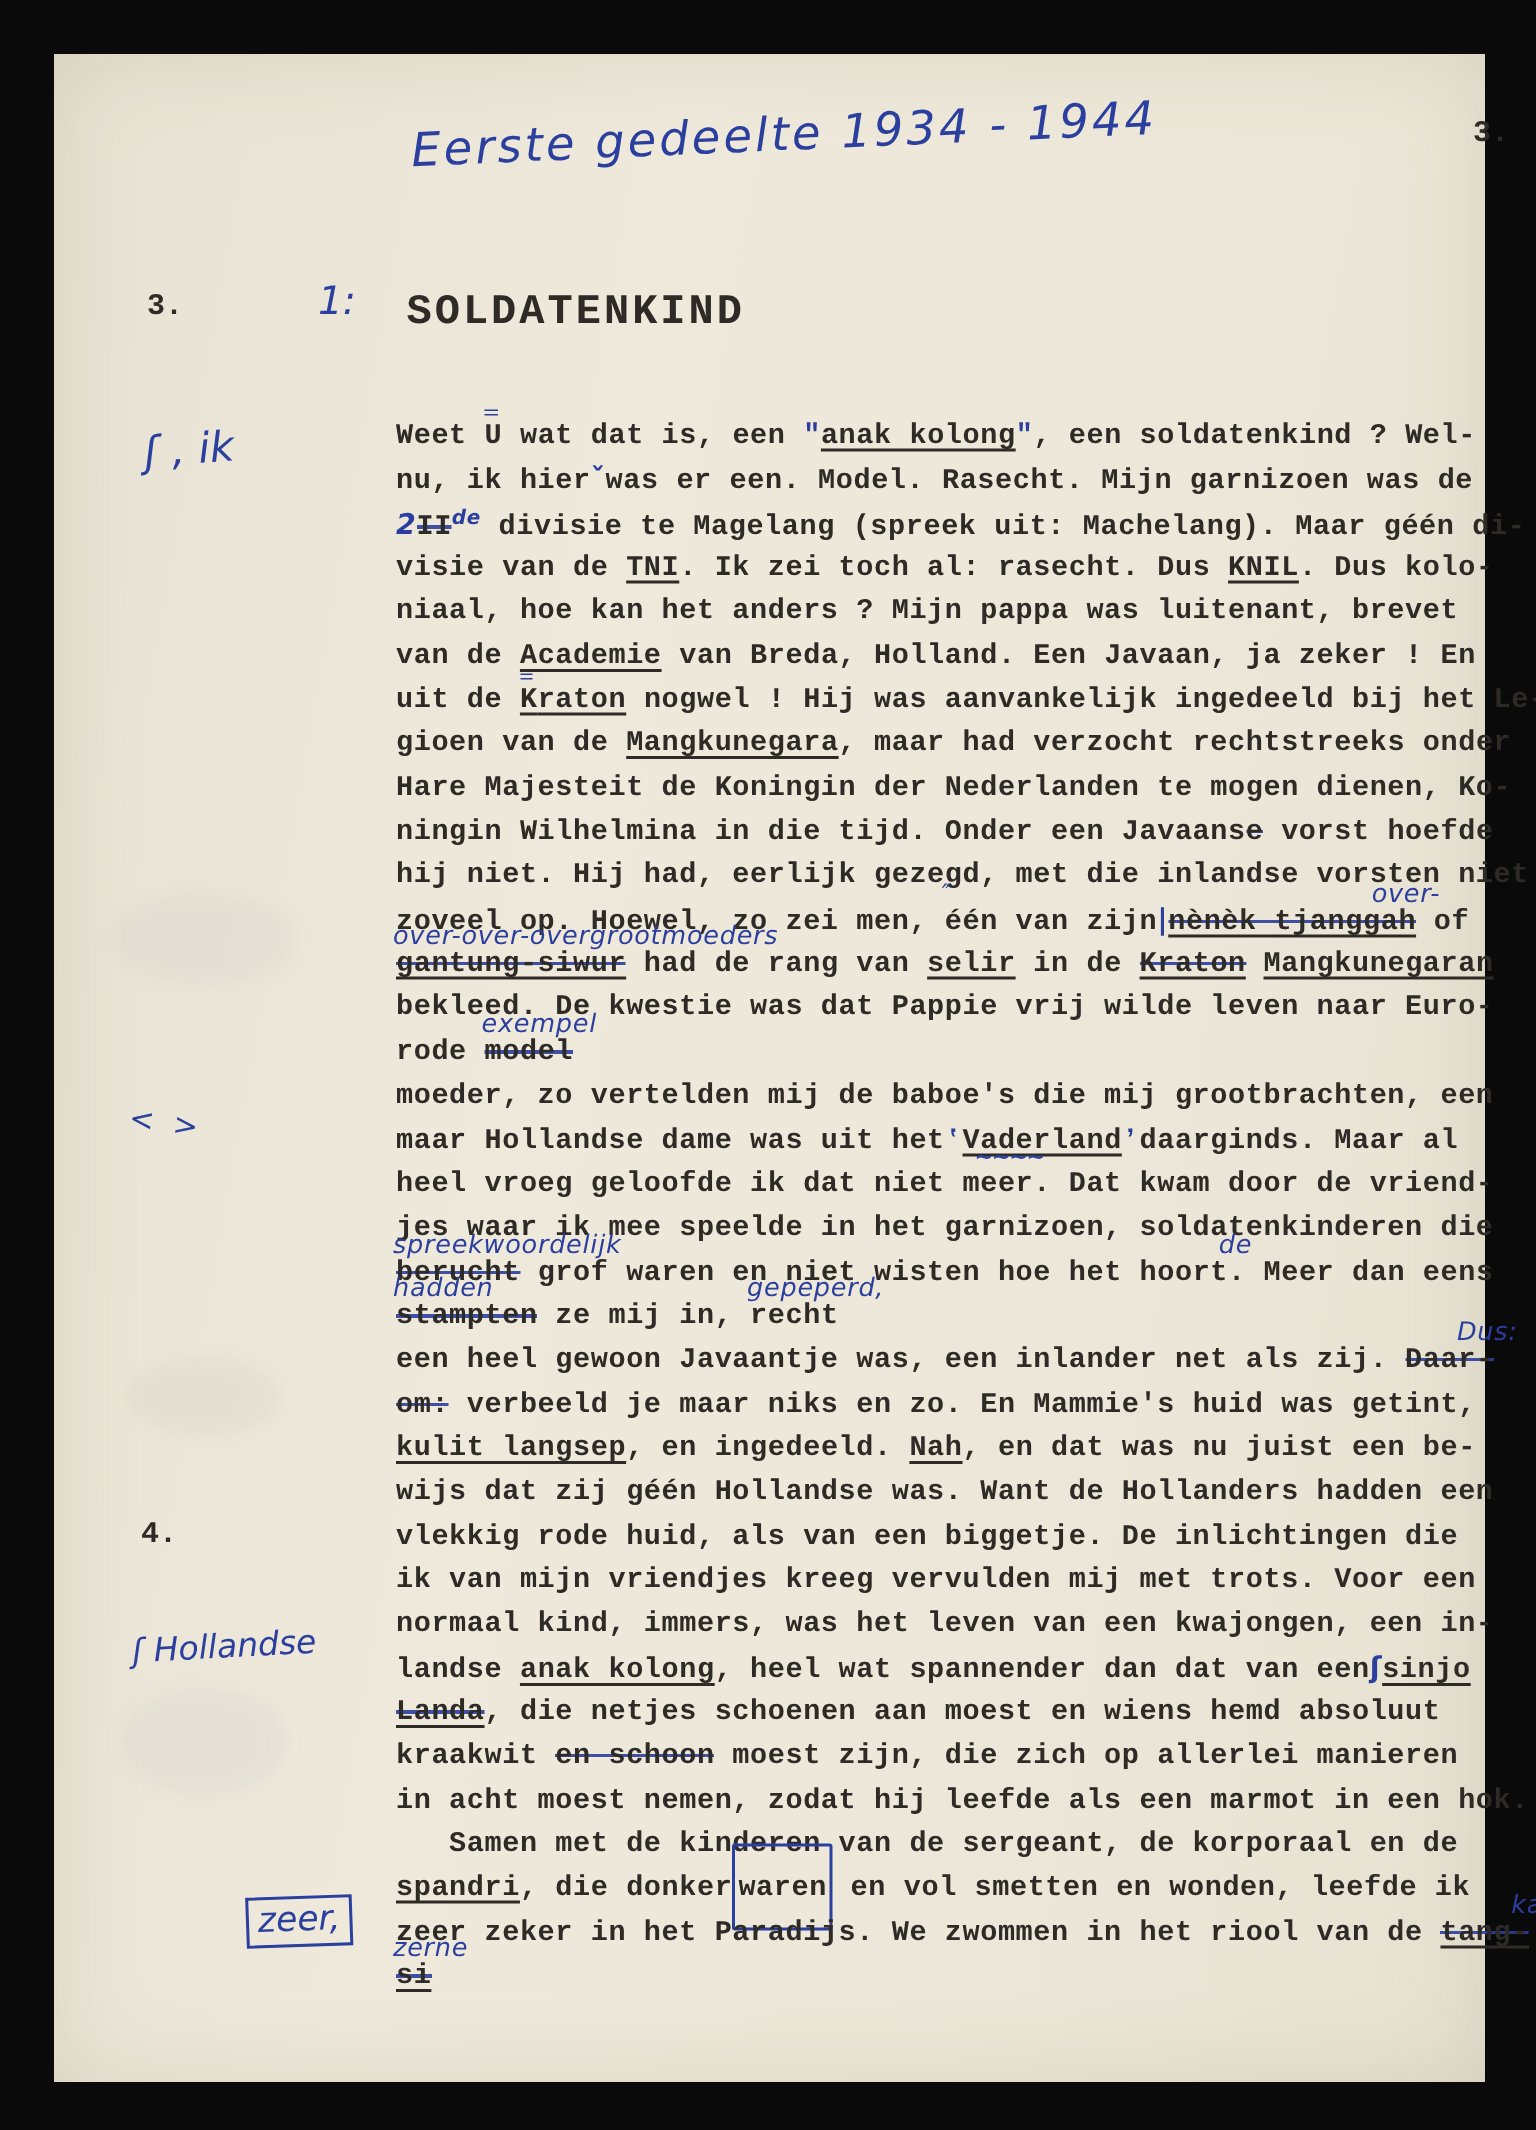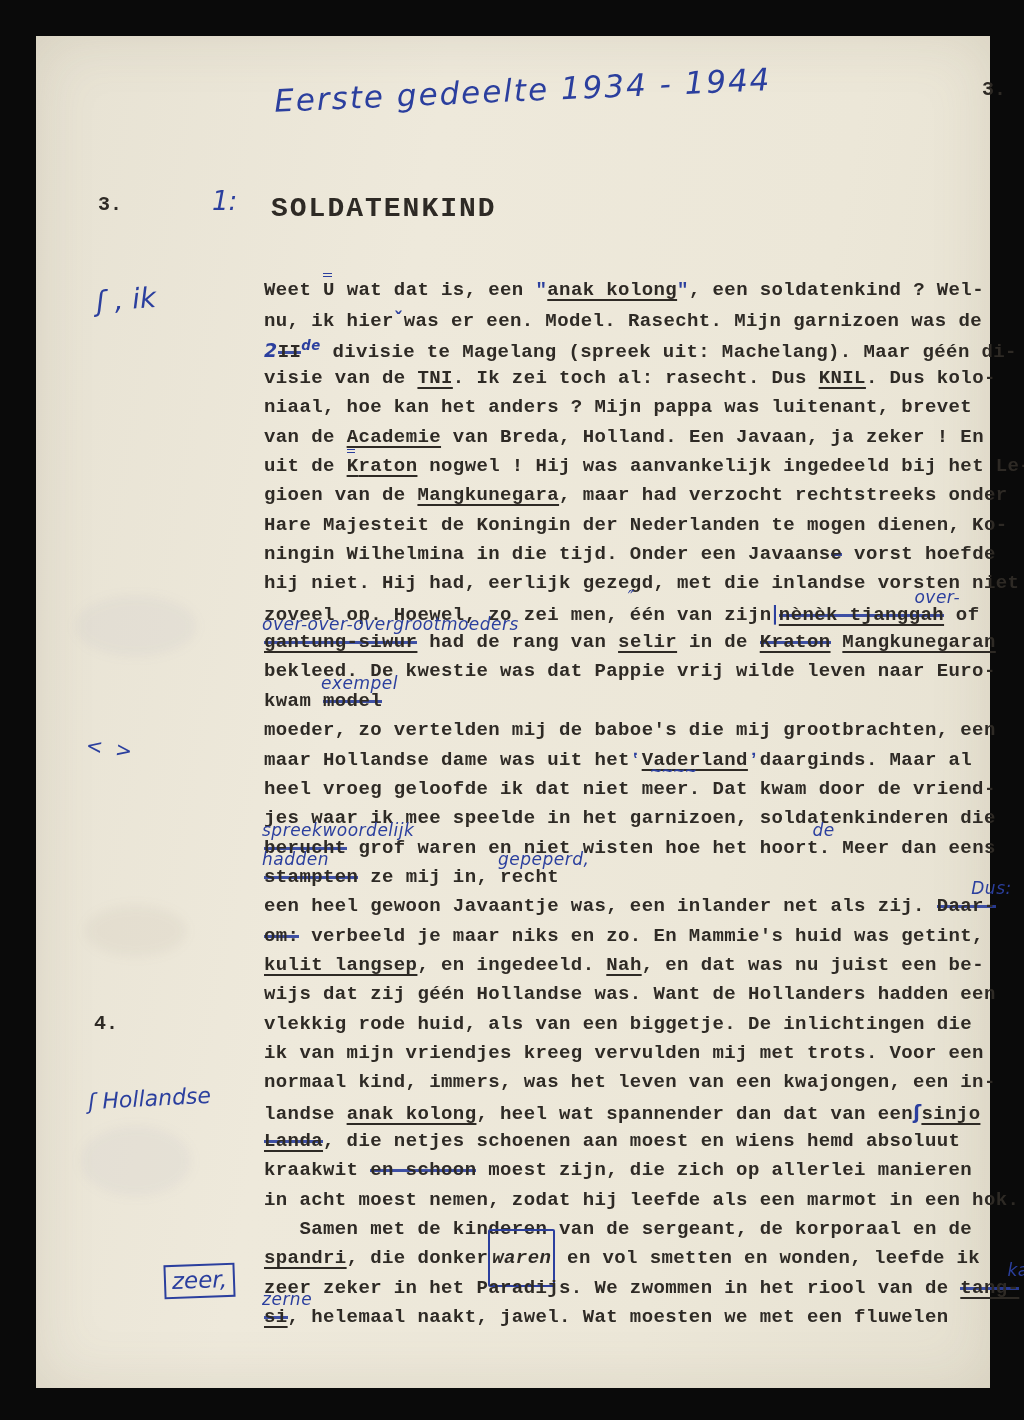--- a/index.html
+++ b/index.html
@@ -19,21 +19,21 @@
   .doc-title{position:absolute;left:235px;top:157px;font-size:28px;letter-spacing:2px;}
   
   #body-col{position:absolute;left:228px;top:243px;font-size:19px;letter-spacing:0.4px;
             color:#2e2a25;font-weight:bold;font-family:"Liberation Mono",monospace;}
   .line{height:29.35px;white-space:pre;position:relative;}
   .seg{position:relative;}
   .u{text-decoration:underline;text-decoration-thickness:1.6px;text-underline-offset:4px;}
   .us{text-decoration:underline;text-decoration-thickness:1.6px;text-underline-offset:4px;
       background:linear-gradient(to bottom,transparent 46%,rgba(43,63,158,.9) 46%,rgba(43,63,158,.9) 57%,transparent 57%);}
   .bs{background:linear-gradient(to bottom,transparent 46%,rgba(43,63,158,.9) 46%,rgba(43,63,158,.9) 57%,transparent 57%);}
-  .box{border:2px solid #2b3f9e;border-radius:2px;padding:16px 2px;font-style:italic;}
+  .box{border:2px solid #2b3f9e;border-radius:2px;padding:16px 2px;}
   .wavy{text-decoration-style:wavy;text-decoration-color:#2b3f9e;
         text-decoration-thickness:1.5px;text-underline-offset:6px;}
   .dm::before{content:"";position:absolute;left:0;right:3px;top:-6px;border-top:4px double #2b3f9e;}
   .hw{font-family:"DejaVu Sans",sans-serif;font-style:italic;color:#2b3f9e;font-weight:bold;}
   .hwb{color:#2b3f9e;}
   .hwmark{font-family:"DejaVu Sans",sans-serif;color:#2b3f9e;font-weight:bold;font-style:normal;}
   .hwsup{font-family:"DejaVu Sans",sans-serif;font-style:italic;color:#2b3f9e;
          font-size:0.7em;vertical-align:super;font-weight:bold;}
   .above{position:absolute;left:-2px;top:-17px;font-family:"DejaVu Sans",sans-serif;font-style:italic;
          font-weight:normal;color:#2b3f9e;font-size:17px;white-space:nowrap;letter-spacing:0.5px;
@@ -69,42 +69,42 @@
         <div class="line"><span class="seg t">niaal, hoe kan het anders ? Mijn pappa was luitenant, brevet</span></div>
         <div class="line"><span class="seg t">van de </span><span class="seg u">Academie</span><span class="seg t"> van Breda, Holland. Een Javaan, ja zeker ! En</span></div>
         <div class="line"><span class="seg t">uit de </span><span class="seg u dm">K</span><span class="seg u">raton</span><span class="seg t"> nogwel ! Hij was aanvankelijk ingedeeld bij het Le-</span></div>
         <div class="line"><span class="seg t">gioen van de </span><span class="seg u">Mangkunegara</span><span class="seg t">, maar had verzocht rechtstreeks onder</span></div>
         <div class="line"><span class="seg t">Hare Majesteit de Koningin der Nederlanden te mogen dienen, Ko-</span></div>
         <div class="line"><span class="seg t">ningin Wilhelmina in die tijd. Onder een Javaans</span><span class="seg bs">e</span><span class="seg t"> vorst hoefde</span></div>
         <div class="line"><span class="seg t">hij niet. Hij had, eerlijk gezegd, met die inlandse vorsten niet</span></div>
         <div class="line"><span class="seg t">zoveel op. Hoewel, zo zei men, </span><span class="seg t">één<span class="above">″</span></span><span class="seg t"> van zijn</span><span class="seg hwmark">|</span><span class="seg us">nènèk tjanggah<span class="above r">over-</span></span><span class="seg t"> of</span></div>
         <div class="line"><span class="seg us">gantung-siwur<span class="above">over-over-overgrootmoeders</span></span><span class="seg t"> had de rang van </span><span class="seg u">selir</span><span class="seg t"> in de </span><span class="seg us">Kraton</span><span class="seg t"> </span><span class="seg u">Mangkunegaran</span></div>
         <div class="line"><span class="seg t">bekleed. De kwestie was dat Pappie vrij wilde leven naar Euro-</span></div>
-        <div class="line"><span class="seg t">kwam </span><span class="seg bs">model<span class="above">exempel</span></span></div>
+        <div class="line"><span class="seg t">rode </span><span class="seg bs">model<span class="above">exempel</span></span></div>
         <div class="line"><span class="seg t">moeder, zo vertelden mij de baboe's die mij grootbrachten, een</span></div>
         <div class="line"><span class="seg t">maar Hollandse dame was uit het</span><span class="seg hwb">ʽ</span><span class="seg u">Vaderland<span class="below">~~~~</span></span><span class="seg hwb">ʼ</span><span class="seg t">daarginds. Maar al</span></div>
         <div class="line"><span class="seg t">heel vroeg geloofde ik dat niet meer. Dat kwam door de vriend-</span></div>
         <div class="line"><span class="seg t">jes waar ik mee speelde in het garnizoen, soldatenkinderen die</span></div>
         <div class="line"><span class="seg bs">berucht<span class="above">spreekwoordelijk</span></span><span class="seg t"> grof waren en niet wisten hoe het hoor</span><span class="seg t">t<span class="above r">de</span></span><span class="seg t">. Meer dan eens</span></div>
         <div class="line"><span class="seg bs">stampten<span class="above">hadden</span></span><span class="seg t"> ze mij in, </span><span class="seg t">recht<span class="above">gepeperd,</span></span></div>
         <div class="line"><span class="seg t">een heel gewoon Javaantje was, een inlander net als zij. </span><span class="seg bs">Daar-<span class="above r">Dus:</span></span></div>
         <div class="line"><span class="seg bs">om:</span><span class="seg t"> verbeeld je maar niks en zo. En Mammie's huid was getint,</span></div>
         <div class="line"><span class="seg u">kulit langsep</span><span class="seg t">, en ingedeeld. </span><span class="seg u">Nah</span><span class="seg t">, en dat was nu juist een be-</span></div>
         <div class="line"><span class="seg t">wijs dat zij géén Hollandse was. Want de Hollanders hadden een</span></div>
         <div class="line"><span class="seg t">vlekkig rode huid, als van een biggetje. De inlichtingen die</span></div>
         <div class="line"><span class="seg t">ik van mijn vriendjes kreeg vervulden mij met trots. Voor een</span></div>
         <div class="line"><span class="seg t">normaal kind, immers, was het leven van een kwajongen, een in-</span></div>
         <div class="line"><span class="seg t">landse </span><span class="seg u">anak kolong</span><span class="seg t">, heel wat spannender dan dat van een</span><span class="seg hwmark">ʃ</span><span class="seg u">sinjo</span></div>
         <div class="line"><span class="seg us">Landa</span><span class="seg t">, die netjes schoenen aan moest en wiens hemd absoluut</span></div>
         <div class="line"><span class="seg t">kraakwit </span><span class="seg bs">en schoon</span><span class="seg t"> moest zijn, die zich op allerlei manieren</span></div>
         <div class="line"><span class="seg t">in acht moest nemen, zodat hij leefde als een marmot in een hok.</span></div>
         <div class="line"><span class="seg t">   Samen met de kinderen van de sergeant, de korporaal en de</span></div>
         <div class="line"><span class="seg u">spandri</span><span class="seg t">, die donker</span><span class="seg box">waren</span><span class="seg t"> </span><span class="seg wavy">en vol smetten en wonden</span><span class="seg t">, leefde ik</span></div>
         <div class="line"><span class="seg t">zeer zeker in het Paradijs. We zwommen in het riool van de </span><span class="seg us">tang-<span class="above r">ka-</span></span></div>
-        <div class="line"><span class="seg us">si<span class="above">zerne</span></span><span class="seg t">, helemaal naakt, jawel. Wat moesten we met een fluwelen</span></div>
+        <div class="line"><span class="seg us">si<span class="above">zerne</span></span></div>
       </div>
 
     <div class="ghost" style="left:40px;top:560px;width:120px;height:60px;background:rgba(90,100,160,0.05);"></div>
     <div class="ghost" style="left:50px;top:870px;width:100px;height:50px;background:rgba(120,110,90,0.06);"></div>
     <div class="ghost" style="left:45px;top:1090px;width:110px;height:70px;background:rgba(90,100,160,0.05);"></div>
   <div class="mnote hwn" style="left: 60px; top: 247px; font-size: 28px; transform: rotate(-4deg);">ʃ , ik</div>
       <div class="mnote hwn" style="left: 50px; top: 700px; font-size: 20px; transform: rotate(8deg);">&lt;  &gt;</div>
       <div class="mnote typedn" style="left: 58px; top: 976px; font-size: 20px;">4.</div>
       <div class="mnote hwn" style="left: 52px; top: 1050px; font-size: 22px; transform: rotate(-3deg);">ʃ Hollandse</div>
       <div class="mnote hwn boxed" style="left: 128px; top: 1228px; font-size: 23px; transform: rotate(-2deg);">zeer,</div>

